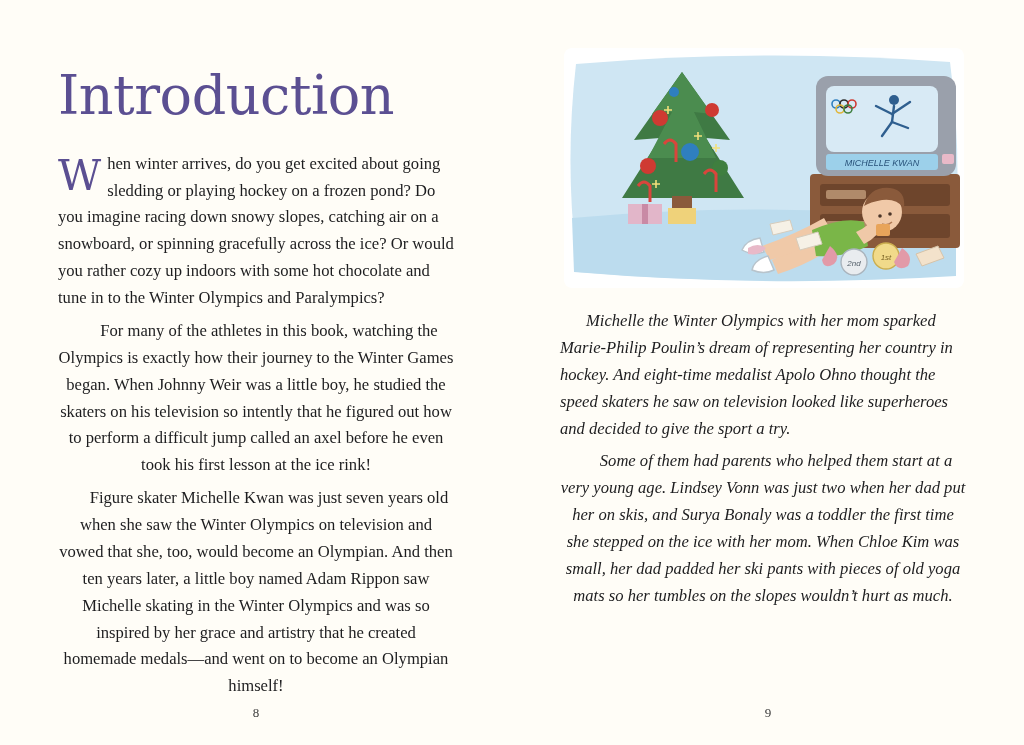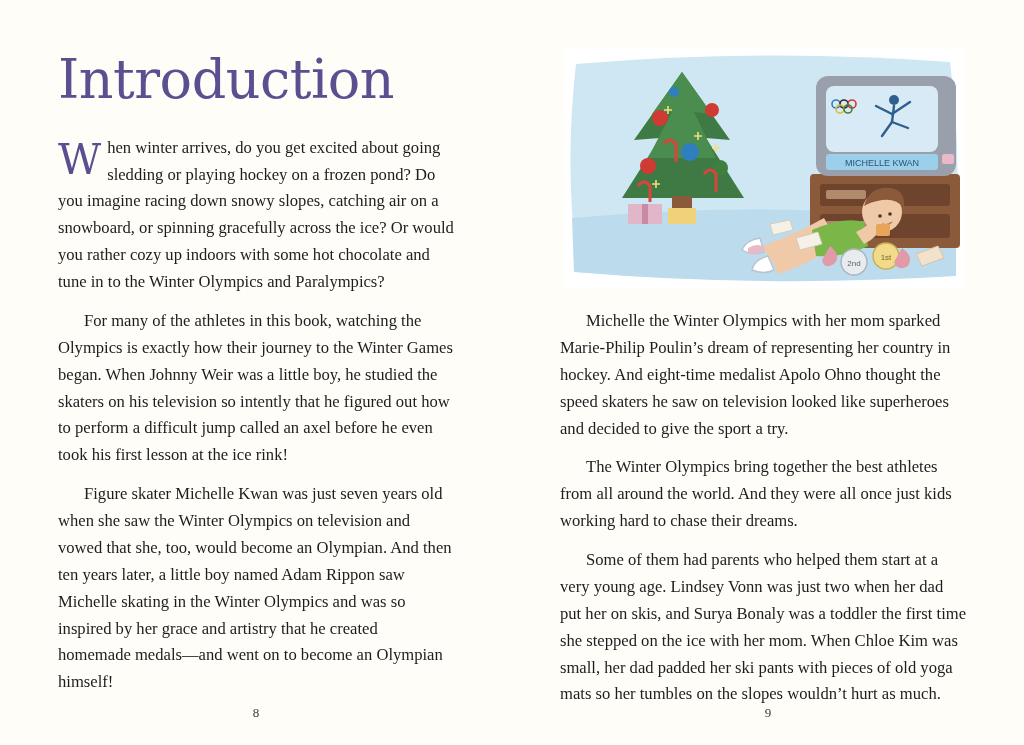--- a/index.html
+++ b/index.html
@@ -26,46 +26,48 @@
     box-sizing: border-box;
     height: 745px;
   }
   .page-left {
     width: 512px;
     padding: 40px 58px 0 58px;
   }
   .page-right {
     width: 512px;
     padding: 40px 58px 0 48px;
+    font-style: italic;
   }
 
   
   .chapter-title {
     font-family: "DejaVu Serif", serif;
     font-size: 54px;
     line-height: 1.05;
     color: #5b4f92;
     letter-spacing: -0.5px;
-    margin: 12px 0 26px 0;
+    margin: 28px 0 26px 0;
     font-weight: normal;
   }
 
   
   .body-text p {
     margin: 0;
     font-size: 16.6px;
     line-height: 1.62;
     color: #1d1d1f;
     text-indent: 26px;
   }
   .body-text p.first {
     text-indent: 0;
   }
   .body-text p + p {
-    margin-top: 12px;
+    margin-top: 6px;
+    text-align: center;
   }
   .dropcap {
     float: left;
     font-family: "DejaVu Serif", serif;
     font-size: 42px;
     line-height: 0.82;
     color: #5b4f92;
     padding: 6px 6px 0 0;
     margin-top: 2px;
   }
@@ -222,20 +224,19 @@
             <path d="M232 190 l22 -6 l4 12 l-22 6 z" fill="#f6f1e6" stroke="#d6ccbc" stroke-width="1"></path>
             <path d="M206 176 l20 -4 l3 10 l-20 5 z" fill="#f6f1e6" stroke="#d6ccbc" stroke-width="1"></path>
             <path d="M184 200 q10 -6 18 0 q-6 8 -18 6 z" fill="#e8b9c8"></path>
           </g>
         </g>
       </svg>
     </div>
 
     <div class="body-text right-text">
       <p>Michelle the Winter Olympics with her mom sparked Marie-Philip Poulin’s dream of representing her country in hockey. And eight-time medalist Apolo Ohno thought the speed skaters he saw on television looked like superheroes and decided to give the sport a try.</p>
-      <p>The Winter Olympics bring together the best athletes from all around the world. And they were all once just kids working hard to chase their dreams.</p>
       <p>Some of them had parents who helped them start at a very young age. Lindsey Vonn was just two when her dad put her on skis, and Surya Bonaly was a toddler the first time she stepped on the ice with her mom. When Chloe Kim was small, her dad padded her ski pants with pieces of old yoga mats so her tumbles on the slopes wouldn’t hurt as much.</p>
     </div>
   </div>
 
   <div class="folio folio-left">8</div>
   <div class="folio folio-right">9</div>
 </div>
 
 </body></html>

